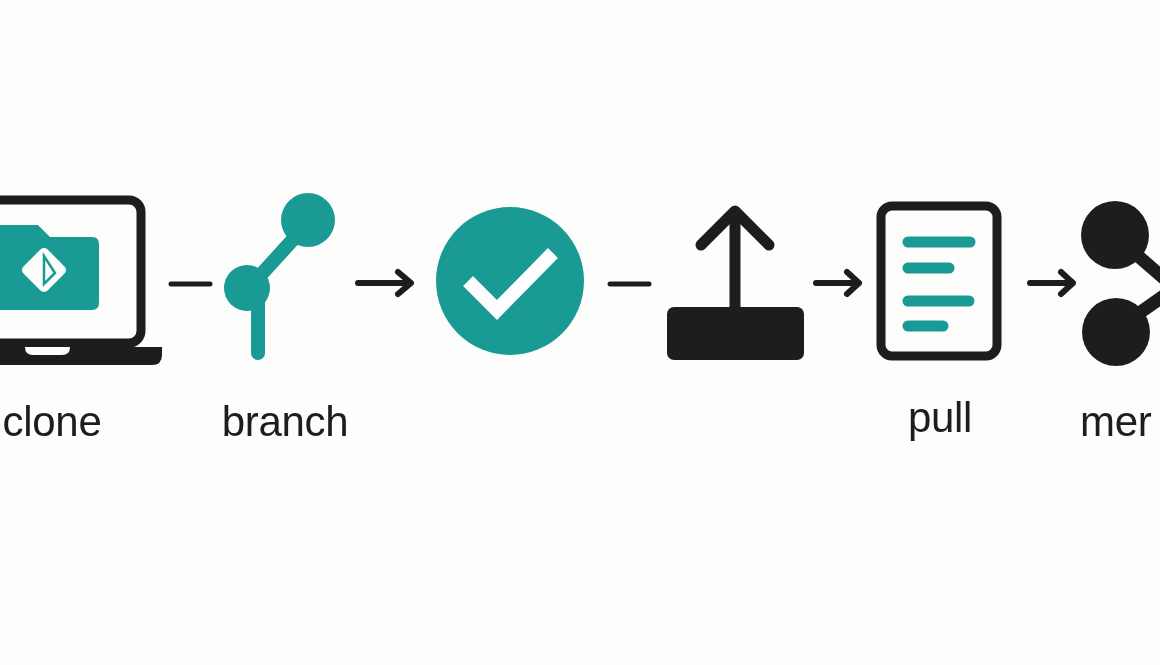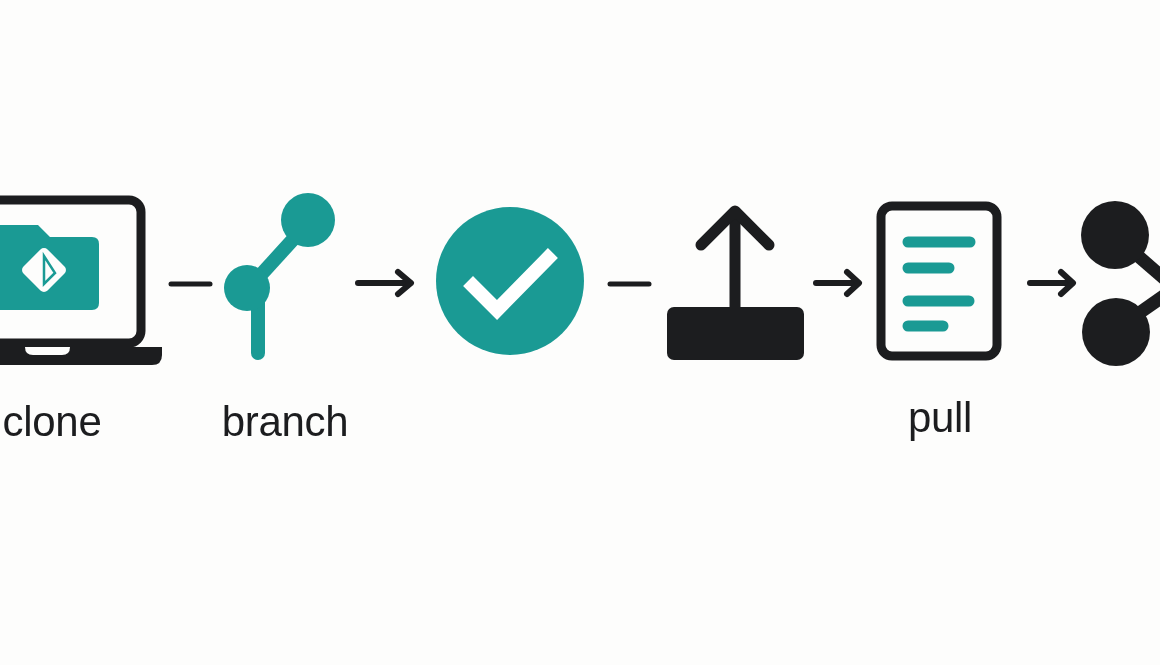--- a/index.html
+++ b/index.html
@@ -81,14 +81,15 @@
   <svg style="left:1080px;top:198px" width="120" height="172" viewBox="0 0 120 172">
     <line x1="35" y1="38" x2="95" y2="90" stroke="#1c1d1f" stroke-width="13"></line>
     <line x1="35" y1="132" x2="95" y2="90" stroke="#1c1d1f" stroke-width="13"></line>
     <circle cx="35" cy="37" r="34" fill="#1c1d1f"></circle>
     <circle cx="36" cy="134" r="34" fill="#1c1d1f"></circle>
   </svg>
 
   <div class="label" style="left:-8px;top:399px;width:120px;">clone</div>
   <div class="label" style="left:200px;top:399px;width:170px;">branch</div>
   <div class="label" style="left:860px;top:395px;width:160px;">pull</div>
+  <div class="label" style="left:1080px;top:399px;text-align:left;">mer</div>
 
 </div>
 
 </body></html>

